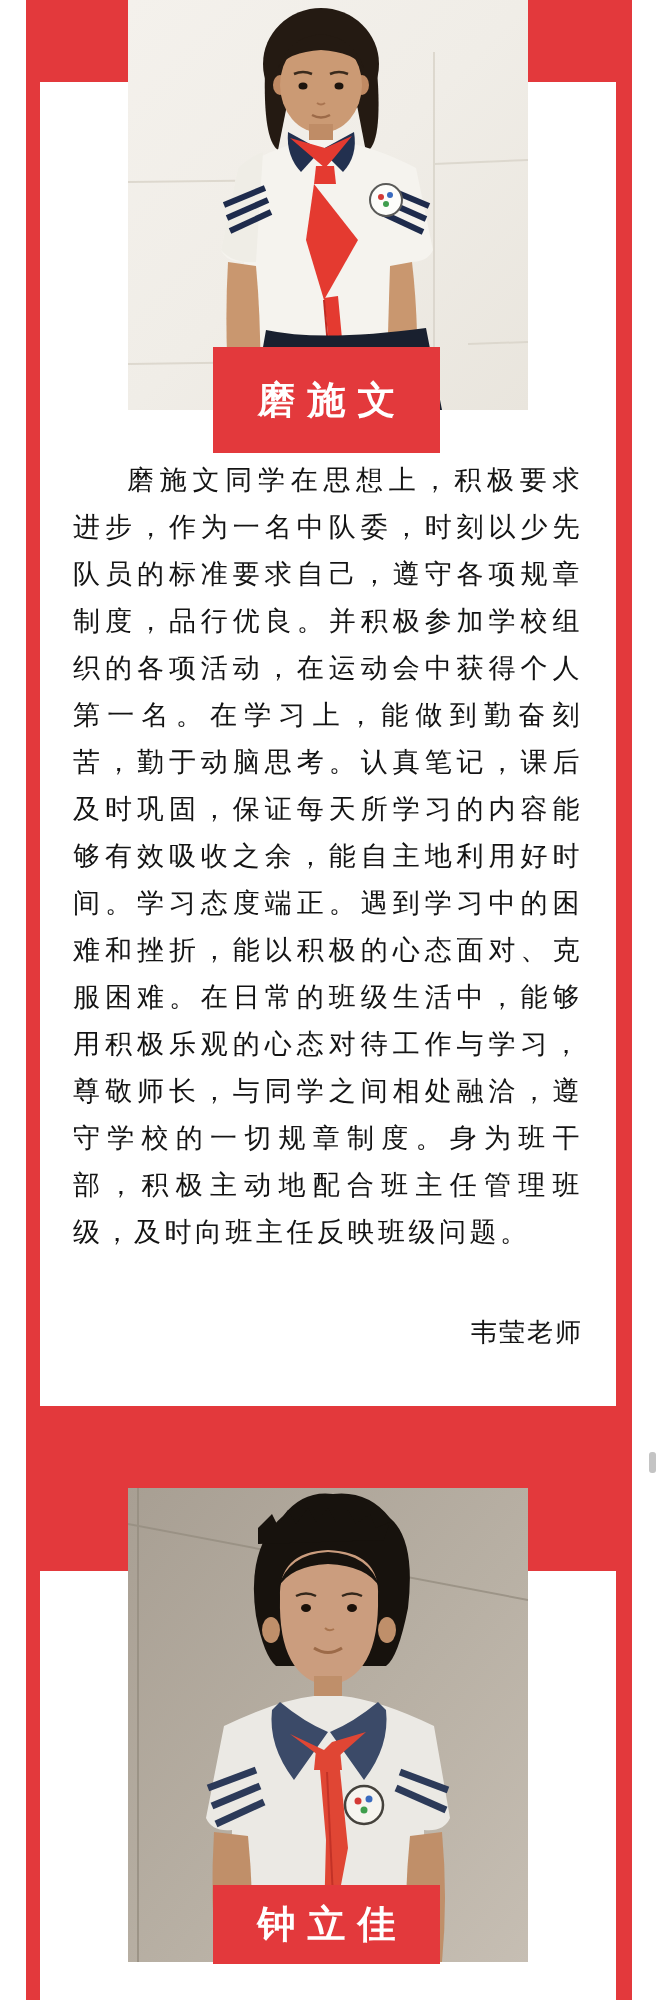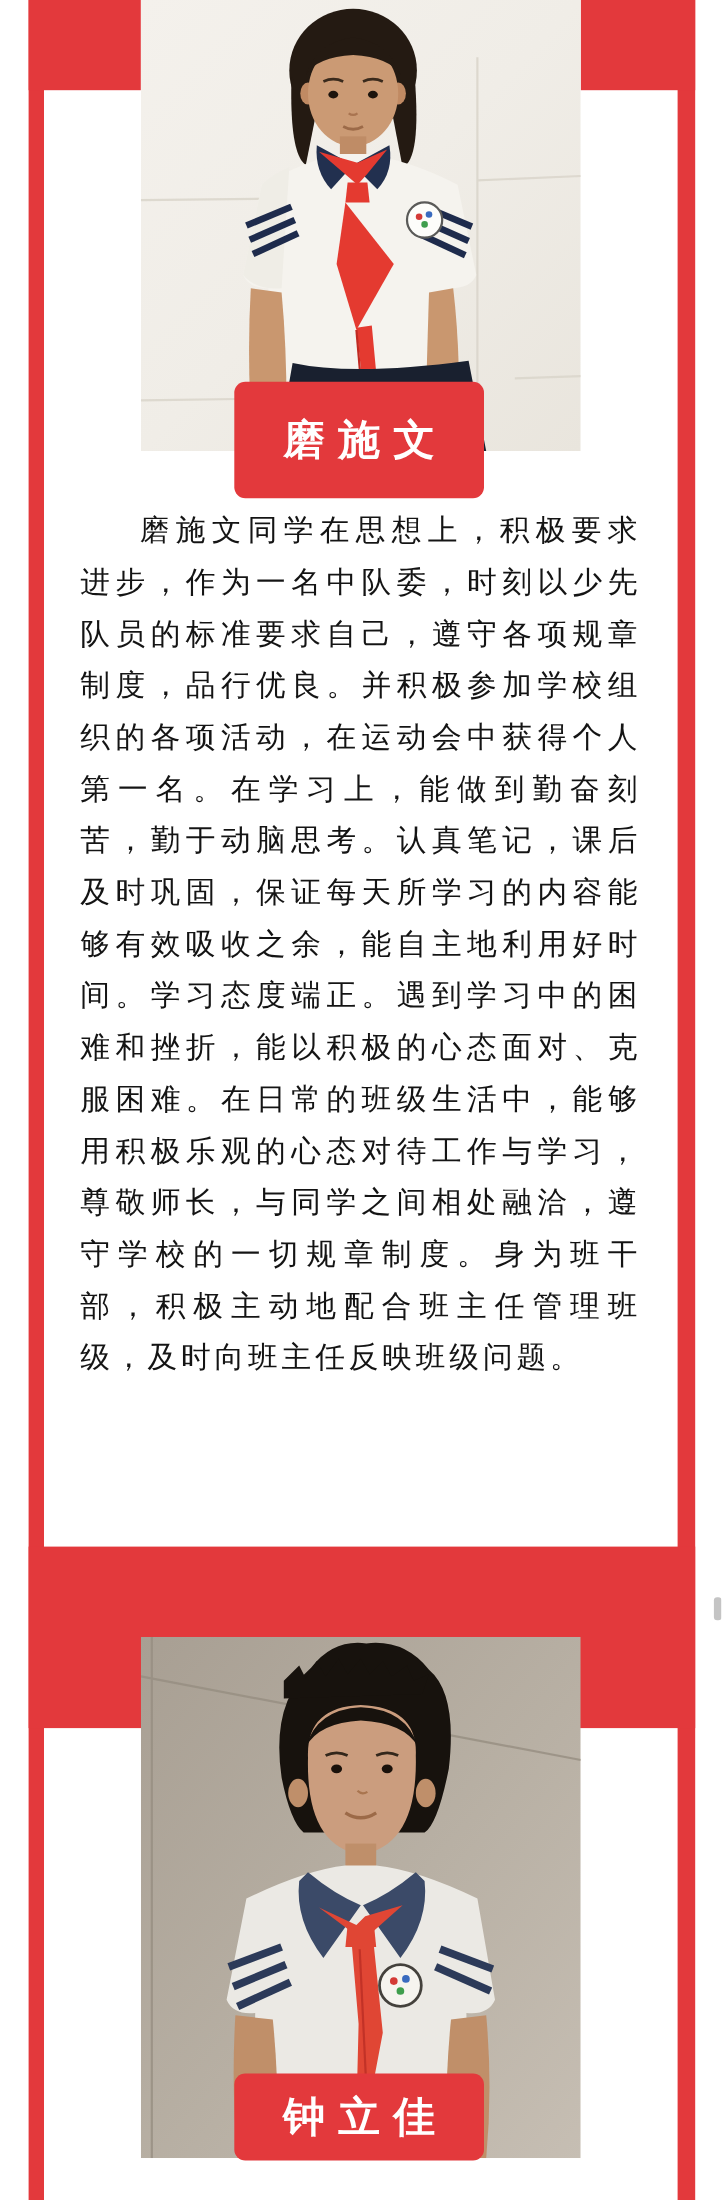--- a/index.html
+++ b/index.html
@@ -20,29 +20,28 @@
   .photo{position:absolute;left:128px;width:400px;overflow:hidden;}
   .photo-1{top:0;height:410px;}
   .photo-2{top:1488px;height:474px;}
   .photo svg{display:block;}
   .name-banner{
     position:absolute;left:213px;width:227px;
     display:flex;align-items:center;justify-content:center;
     color:#ffffff;font-weight:bold;font-size:38px;
     letter-spacing:12px;text-indent:12px;
     font-family:"Liberation Sans","DejaVu Sans",sans-serif;
-    border-radius:10px;
   }
   .banner-1{top:347px;height:106px;}
   .banner-2{top:1885px;height:79px;}
   .evaluation{
     position:absolute;left:73px;top:459px;width:510px;
     font-size:27px;line-height:47px;letter-spacing:3.5px;
     color:#141414;text-align:justify;text-indent:2em;
-    font-family:Liberation Serif, serif;
+    font-family:Liberation Mono, monospace;
   }
   .signature{
     position:absolute;left:73px;top:1309px;width:510px;
     font-size:26px;line-height:47px;letter-spacing:2px;
     color:#141414;text-align:right;
   }
   .red-band{position:absolute;left:26px;top:1406px;width:606px;height:165px;}
   .scrollbar-thumb{
     position:absolute;left:649px;top:1452px;width:7px;height:21px;
     background:#c4c4c4;border-radius:3px;
@@ -133,20 +132,21 @@
       </g>
     </svg>
   </div>
 
   <div class="red name-banner banner-1">
     <span>磨施文</span>
   </div>
 
   <div class="evaluation">磨施文同学在思想上，积极要求进步，作为一名中队委，时刻以少先队员的标准要求自己，遵守各项规章制度，品行优良。并积极参加学校组织的各项活动，在运动会中获得个人第一名。在学习上，能做到勤奋刻苦，勤于动脑思考。认真笔记，课后及时巩固，保证每天所学习的内容能够有效吸收之余，能自主地利用好时间。学习态度端正。遇到学习中的困难和挫折，能以积极的心态面对、克服困难。在日常的班级生活中，能够用积极乐观的心态对待工作与学习，尊敬师长，与同学之间相处融洽，遵守学校的一切规章制度。身为班干部，积极主动地配合班主任管理班级，及时向班主任反映班级问题。</div>
 
+  <div class="signature">韦莹老师</div>
 
   <div class="photo photo-2">
     <svg width="400" height="474" viewBox="0 0 400 474" xmlns="http://www.w3.org/2000/svg">
       <defs>
         <linearGradient id="wall2" x1="0" y1="0" x2="1" y2="1">
           <stop offset="0" stop-color="#a89f93"></stop>
           <stop offset="0.55" stop-color="#b8b0a4"></stop>
           <stop offset="1" stop-color="#c6beb3"></stop>
         </linearGradient>
       </defs>

